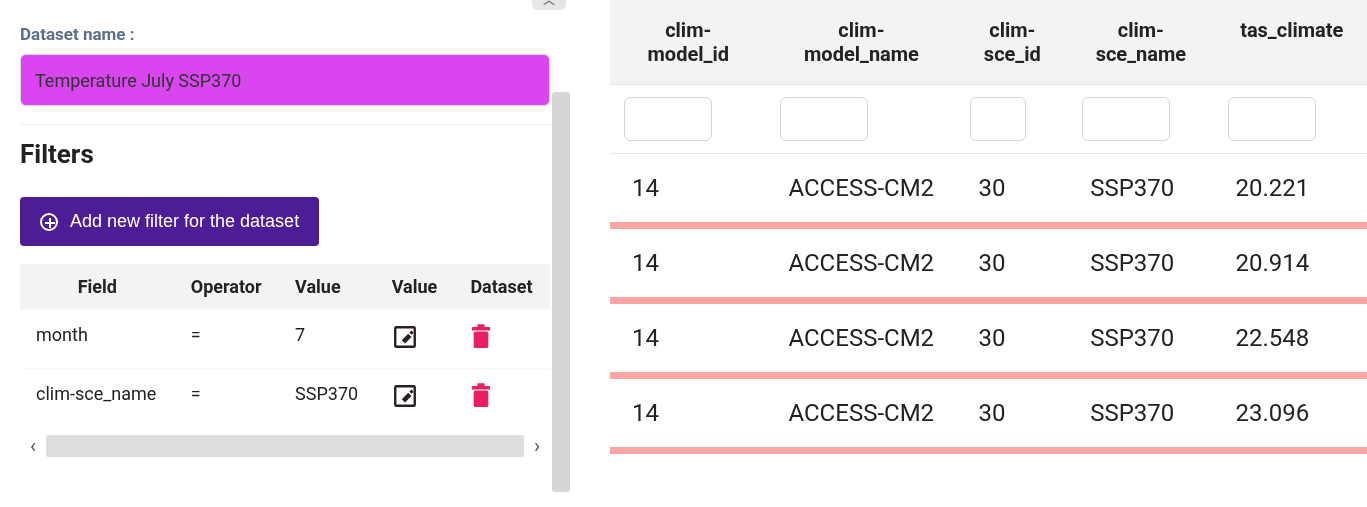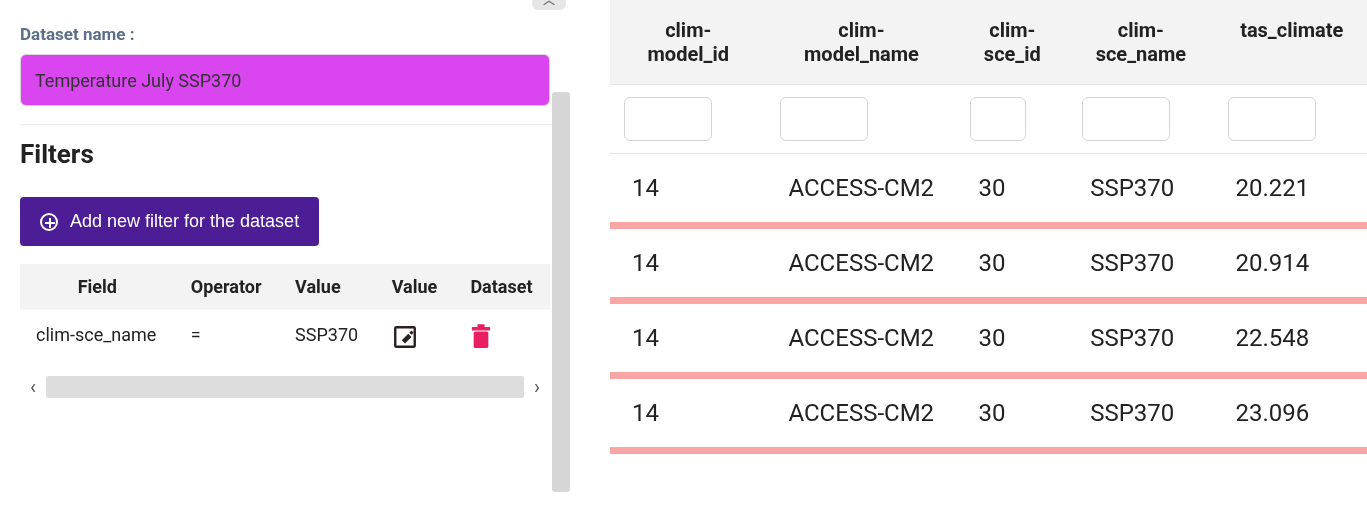--- a/index.html
+++ b/index.html
@@ -214,20 +214,39 @@
       <thead>
         <tr>
           <th>Field</th>
           <th class="center">Operator</th>
           <th class="center">Value</th>
           <th class="center">Value</th>
           <th class="center">Dataset</th>
         </tr>
       </thead>
       <tbody>
+        <tr class="row">
+          <td>month</td>
+          <td class="center">=</td>
+          <td class="center">7</td>
+          <td class="center">
+            <svg class="edit-icon-svg" viewBox="0 0 24 24" fill="none" stroke="#2b2020" stroke-width="2.2">
+              <rect x="3" y="3" width="18" height="18" rx="1"></rect>
+              <path d="M12 18 L18 12 L15 9 L9 15 Z" fill="#2b2020" stroke="none"></path>
+              <path d="M16 8 L18 6 L20 8 L18 10 Z" fill="#2b2020" stroke="none"></path>
+            </svg>
+          </td>
+          <td class="center">
+            <svg class="trash-icon-svg" viewBox="0 0 24 28" fill="#e91e63">
+              <rect x="4" y="8" width="16" height="18" rx="2"></rect>
+              <rect x="2" y="3" width="20" height="4" rx="1"></rect>
+              <rect x="8" y="0" width="8" height="3" rx="1"></rect>
+            </svg>
+          </td>
+        </tr>
         <tr class="row">
           <td>clim-sce_name</td>
           <td class="center">=</td>
           <td class="center">SSP370</td>
           <td class="center">
             <svg class="edit-icon-svg" viewBox="0 0 24 24" fill="none" stroke="#2b2020" stroke-width="2.2">
               <rect x="3" y="3" width="18" height="18" rx="1"></rect>
               <path d="M12 18 L18 12 L15 9 L9 15 Z" fill="#2b2020" stroke="none"></path>
               <path d="M16 8 L18 6 L20 8 L18 10 Z" fill="#2b2020" stroke="none"></path>
             </svg>

